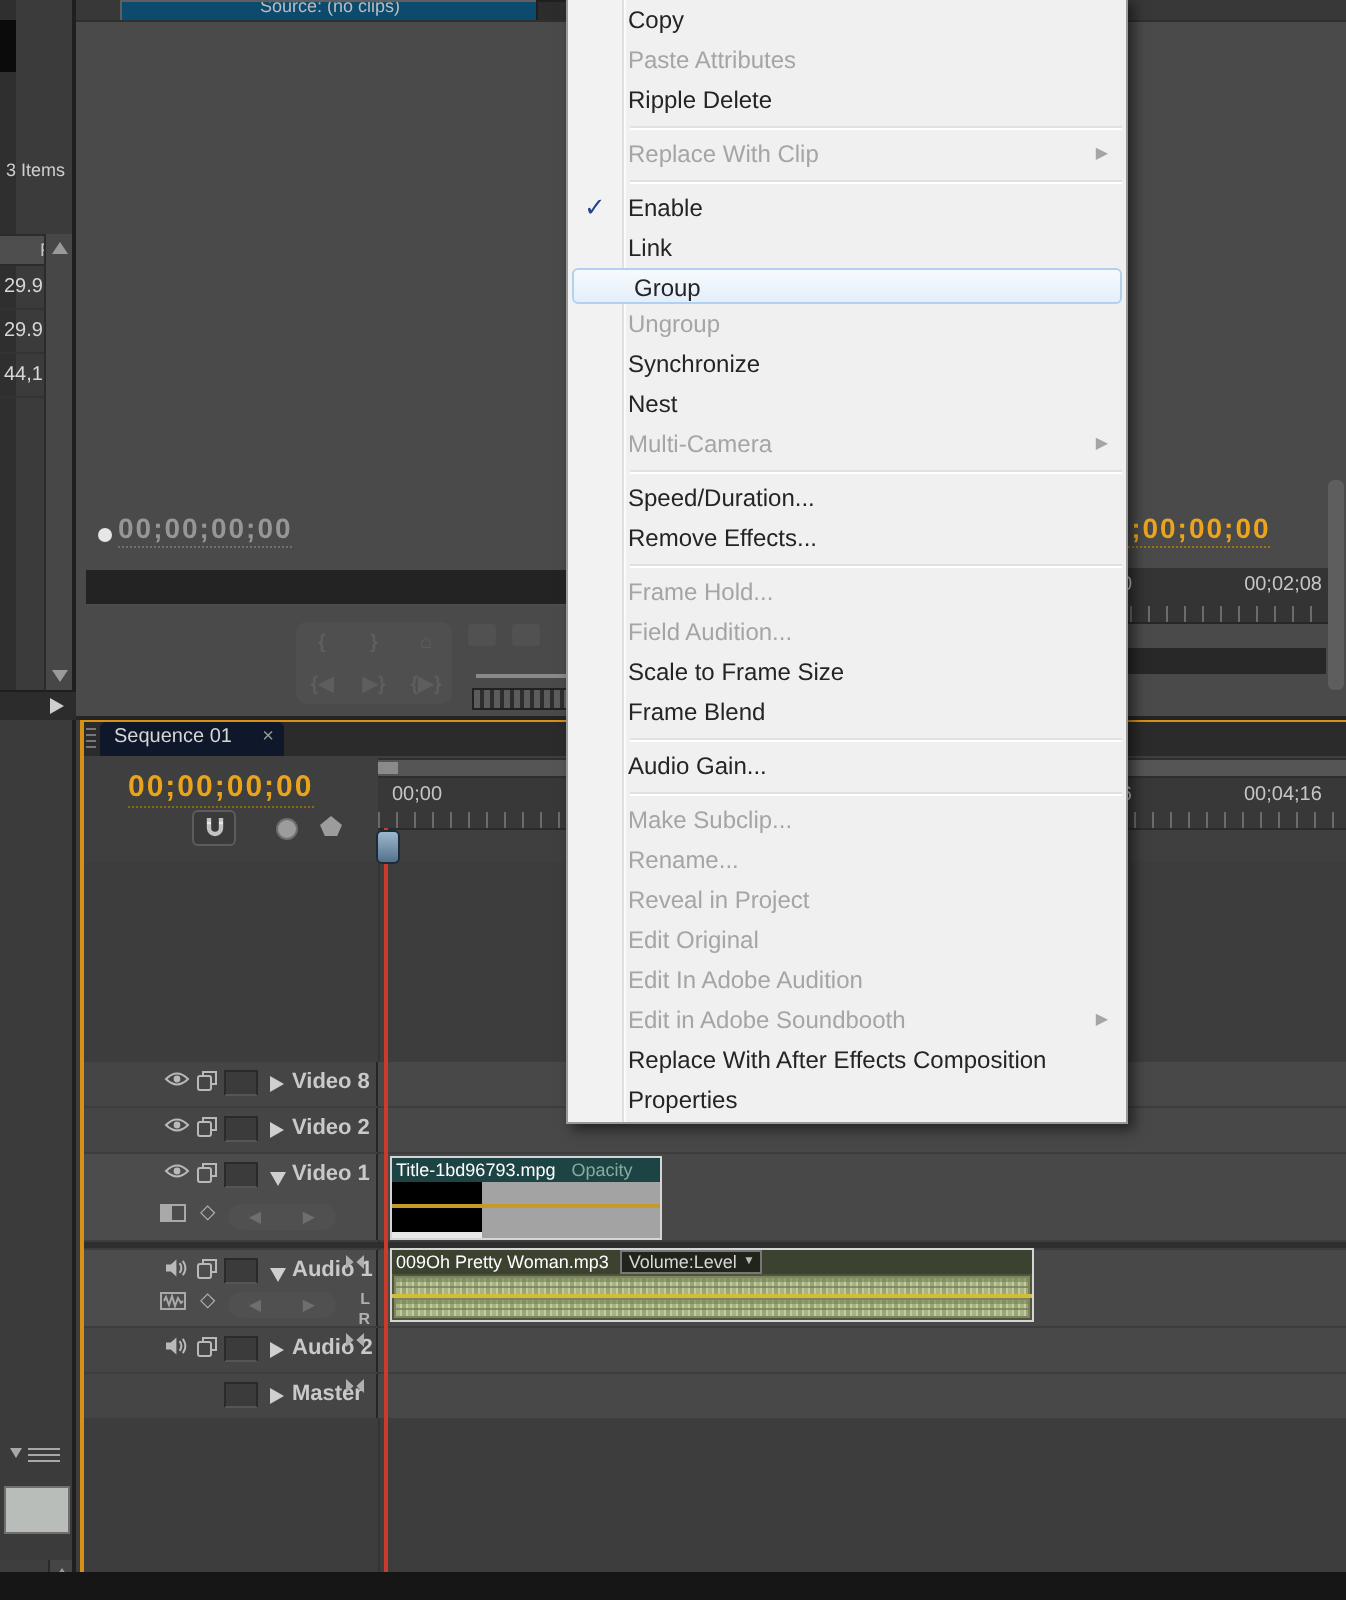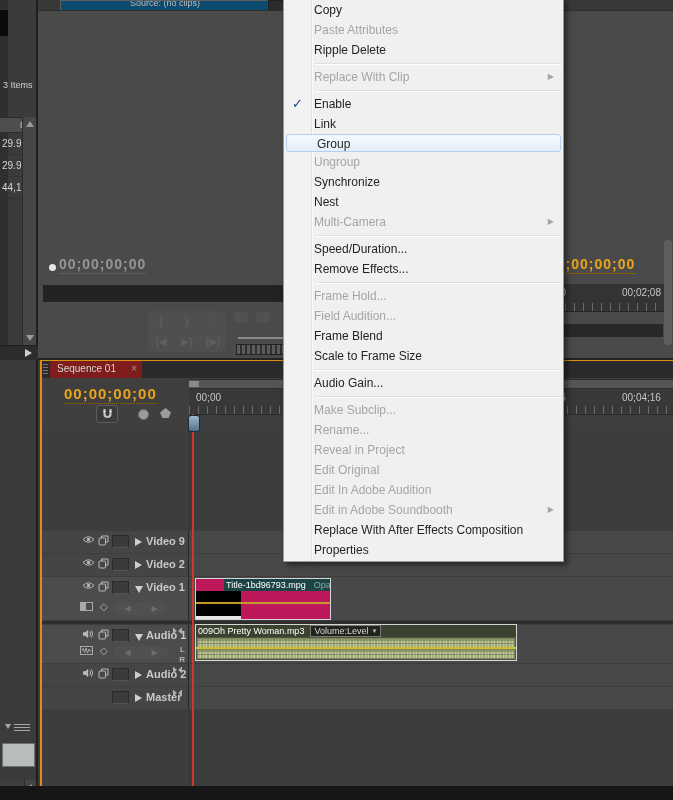--- a/index.html
+++ b/index.html
@@ -57,21 +57,21 @@
   .swatch{position:absolute;left:2px;top:383px;width:33px;height:24px;background:#b9bdb9;border:1px solid #6e6e6e;box-sizing:border-box;}
   .bl-list{position:absolute;left:0;top:420px;width:24px;height:322px;
     background:repeating-linear-gradient(180deg,#3e3e3e 0 22px,#484848 22px 23px);}
   .bl-scroll{position:absolute;left:24px;top:420px;width:12px;height:322px;background:#454545;border-left:1px solid #2a2a2a;box-sizing:border-box;}
 
   
   .timeline{left:40px;top:360px;width:633px;height:426px;background:#3d3d3d;
     border-left:2px solid #d89015;border-top:1px solid #d89015;box-sizing:border-box;}
   .tl-tabbar{position:absolute;left:0;top:0;width:100%;height:17px;background:#2b2b2b;border-bottom:1px solid #1f1f1f;}
   .tl-grip{position:absolute;left:1px;top:3px;width:5px;height:11px;background:repeating-linear-gradient(180deg,#777 0 1px,transparent 1px 3px);}
-  .tl-tab{position:absolute;left:8px;top:0;width:92px;height:17px;background:#7f1d1d;border-radius:3px 3px 0 0;
+  .tl-tab{position:absolute;left:8px;top:0;width:92px;height:17px;background:#0f172a;border-radius:3px 3px 0 0;
     font-size:10px;color:#d6d6d6;line-height:16px;padding-left:7px;box-sizing:border-box;}
   .tl-close{position:absolute;right:5px;top:0;color:#9a9a9a;font-size:10px;}
   .tl-header{position:absolute;left:0;top:17px;width:100%;height:53px;background:#3f3f3f;}
   .tl-tc{position:absolute;left:22px;top:7px;font-size:15px;font-weight:bold;letter-spacing:1px;color:#eaa41b;
     border-bottom:1px dotted #8a6a10;padding-bottom:1px;}
   .snapbtn{position:absolute;left:54px;top:27px;width:22px;height:18px;background:#3a3a3a;border:1px solid #5c5c5c;
     border-radius:3px;display:flex;align-items:center;justify-content:center;box-sizing:border-box;}
   .mkr-circle{position:absolute;left:96px;top:31px;width:9px;height:9px;border-radius:50%;background:#9c9c9c;border:1px solid #6e6e6e;}
   .mkr-pent{position:absolute;left:118px;top:30px;width:11px;height:10px;background:#9c9c9c;
     clip-path:polygon(50% 0,100% 45%,78% 100%,22% 100%,0 45%);}
@@ -100,21 +100,21 @@
   .tlab{position:absolute;left:104px;top:4px;font-size:11px;font-weight:bold;color:#c9c9c9;white-space:nowrap;}
   .ibow{position:absolute;right:5px;top:2px;line-height:0;}
   .sdiam{position:absolute;left:58px;font-size:10px;color:#b5b5b5;line-height:10px;}
   .sicon{position:absolute;left:38px;line-height:0;}
   .pill{position:absolute;left:72px;width:54px;height:13px;background:#505050;border-radius:7px;color:#6e6e6e;
     font-size:8px;display:flex;align-items:center;justify-content:space-around;}
   .chan{position:absolute;right:3px;font-size:8px;color:#b0b0b0;font-weight:bold;}
 
   
   .clip{position:absolute;z-index:4;border:1px solid #d5d5d5;box-sizing:border-box;overflow:hidden;}
-  .vclip{left:153px;top:217px;width:136px;height:42px;background:#be185d;padding-left:28px;}
+  .vclip{left:153px;top:217px;width:136px;height:42px;background:#a3a3a3;}
   .clip-title{height:12px;font-size:9px;color:#fff;white-space:nowrap;overflow:hidden;display:flex;align-items:center;}
   .vclip .clip-title{background:#1d4444;padding-left:2px;}
   .v-suffix{color:#86aca0;margin-left:8px;}
   .vthumb{position:absolute;left:0;top:12px;width:45px;height:25px;background:#000;border-bottom:3px solid #e8e8e8;}
   .vline{position:absolute;left:0;top:23px;width:100%;height:2px;background:#c49a28;z-index:2;}
   .aclip{left:153px;top:263px;width:322px;height:37px;background:#4d553d;}
   .aclip .clip-title{background:#3b422f;padding-left:2px;}
   .vol-dd{display:inline-flex;align-items:center;margin-left:6px;background:#20241a;border:1px solid #777;
     padding:0 3px;height:10px;color:#d8d8d8;}
   .vol-caret{font-size:6px;margin-left:3px;color:#bbb;}
@@ -248,21 +248,21 @@
                 <circle cx="6.5" cy="4.5" r="1.7" fill="#b9b9b9"></circle>
               </svg></span>
             <span class="ticon i2"><svg width="11" height="11" viewBox="0 0 11 11">
                 <rect x="1" y="3" width="6.5" height="7" rx="1" fill="none" stroke="#b9b9b9"></rect>
                 <path d="M3.5 3V1h6.5v6H8" fill="none" stroke="#b9b9b9"></path>
               </svg></span>
             <div class="ibox"></div>
             <div class="iarr">
               <div class="tri-r"></div>
             </div>
-            <span class="tlab">Video 9</span>
+            <span class="tlab">Video 8</span>
           </div>
           <div class="tlane"></div>
         </div>
         <div class="trow" style="height: 22px;">
           <div class="thead">
             <span class="ticon i1"><svg width="13" height="9" viewBox="0 0 13 9">
                 <path d="M1 4.5Q6.5 -1 12 4.5Q6.5 10 1 4.5Z" fill="none" stroke="#b9b9b9"></path>
                 <circle cx="6.5" cy="4.5" r="1.7" fill="#b9b9b9"></circle>
               </svg></span>
             <span class="ticon i2"><svg width="11" height="11" viewBox="0 0 11 11">
@@ -448,24 +448,24 @@
           <span class="m-label">Remove Effects...</span>
         </div>
         <div class="m-sep"></div>
         <div class="m-item m-dis">
           <span class="m-label">Frame Hold...</span>
         </div>
         <div class="m-item m-dis">
           <span class="m-label">Field Audition...</span>
         </div>
         <div class="m-item">
+          <span class="m-label">Scale to Frame Size</span>
+        </div>
+        <div class="m-item">
           <span class="m-label">Frame Blend</span>
-        </div>
-        <div class="m-item">
-          <span class="m-label">Scale to Frame Size</span>
         </div>
         <div class="m-sep"></div>
         <div class="m-item">
           <span class="m-label">Audio Gain...</span>
         </div>
         <div class="m-sep"></div>
         <div class="m-item m-dis">
           <span class="m-label">Make Subclip...</span>
         </div>
         <div class="m-item m-dis">

